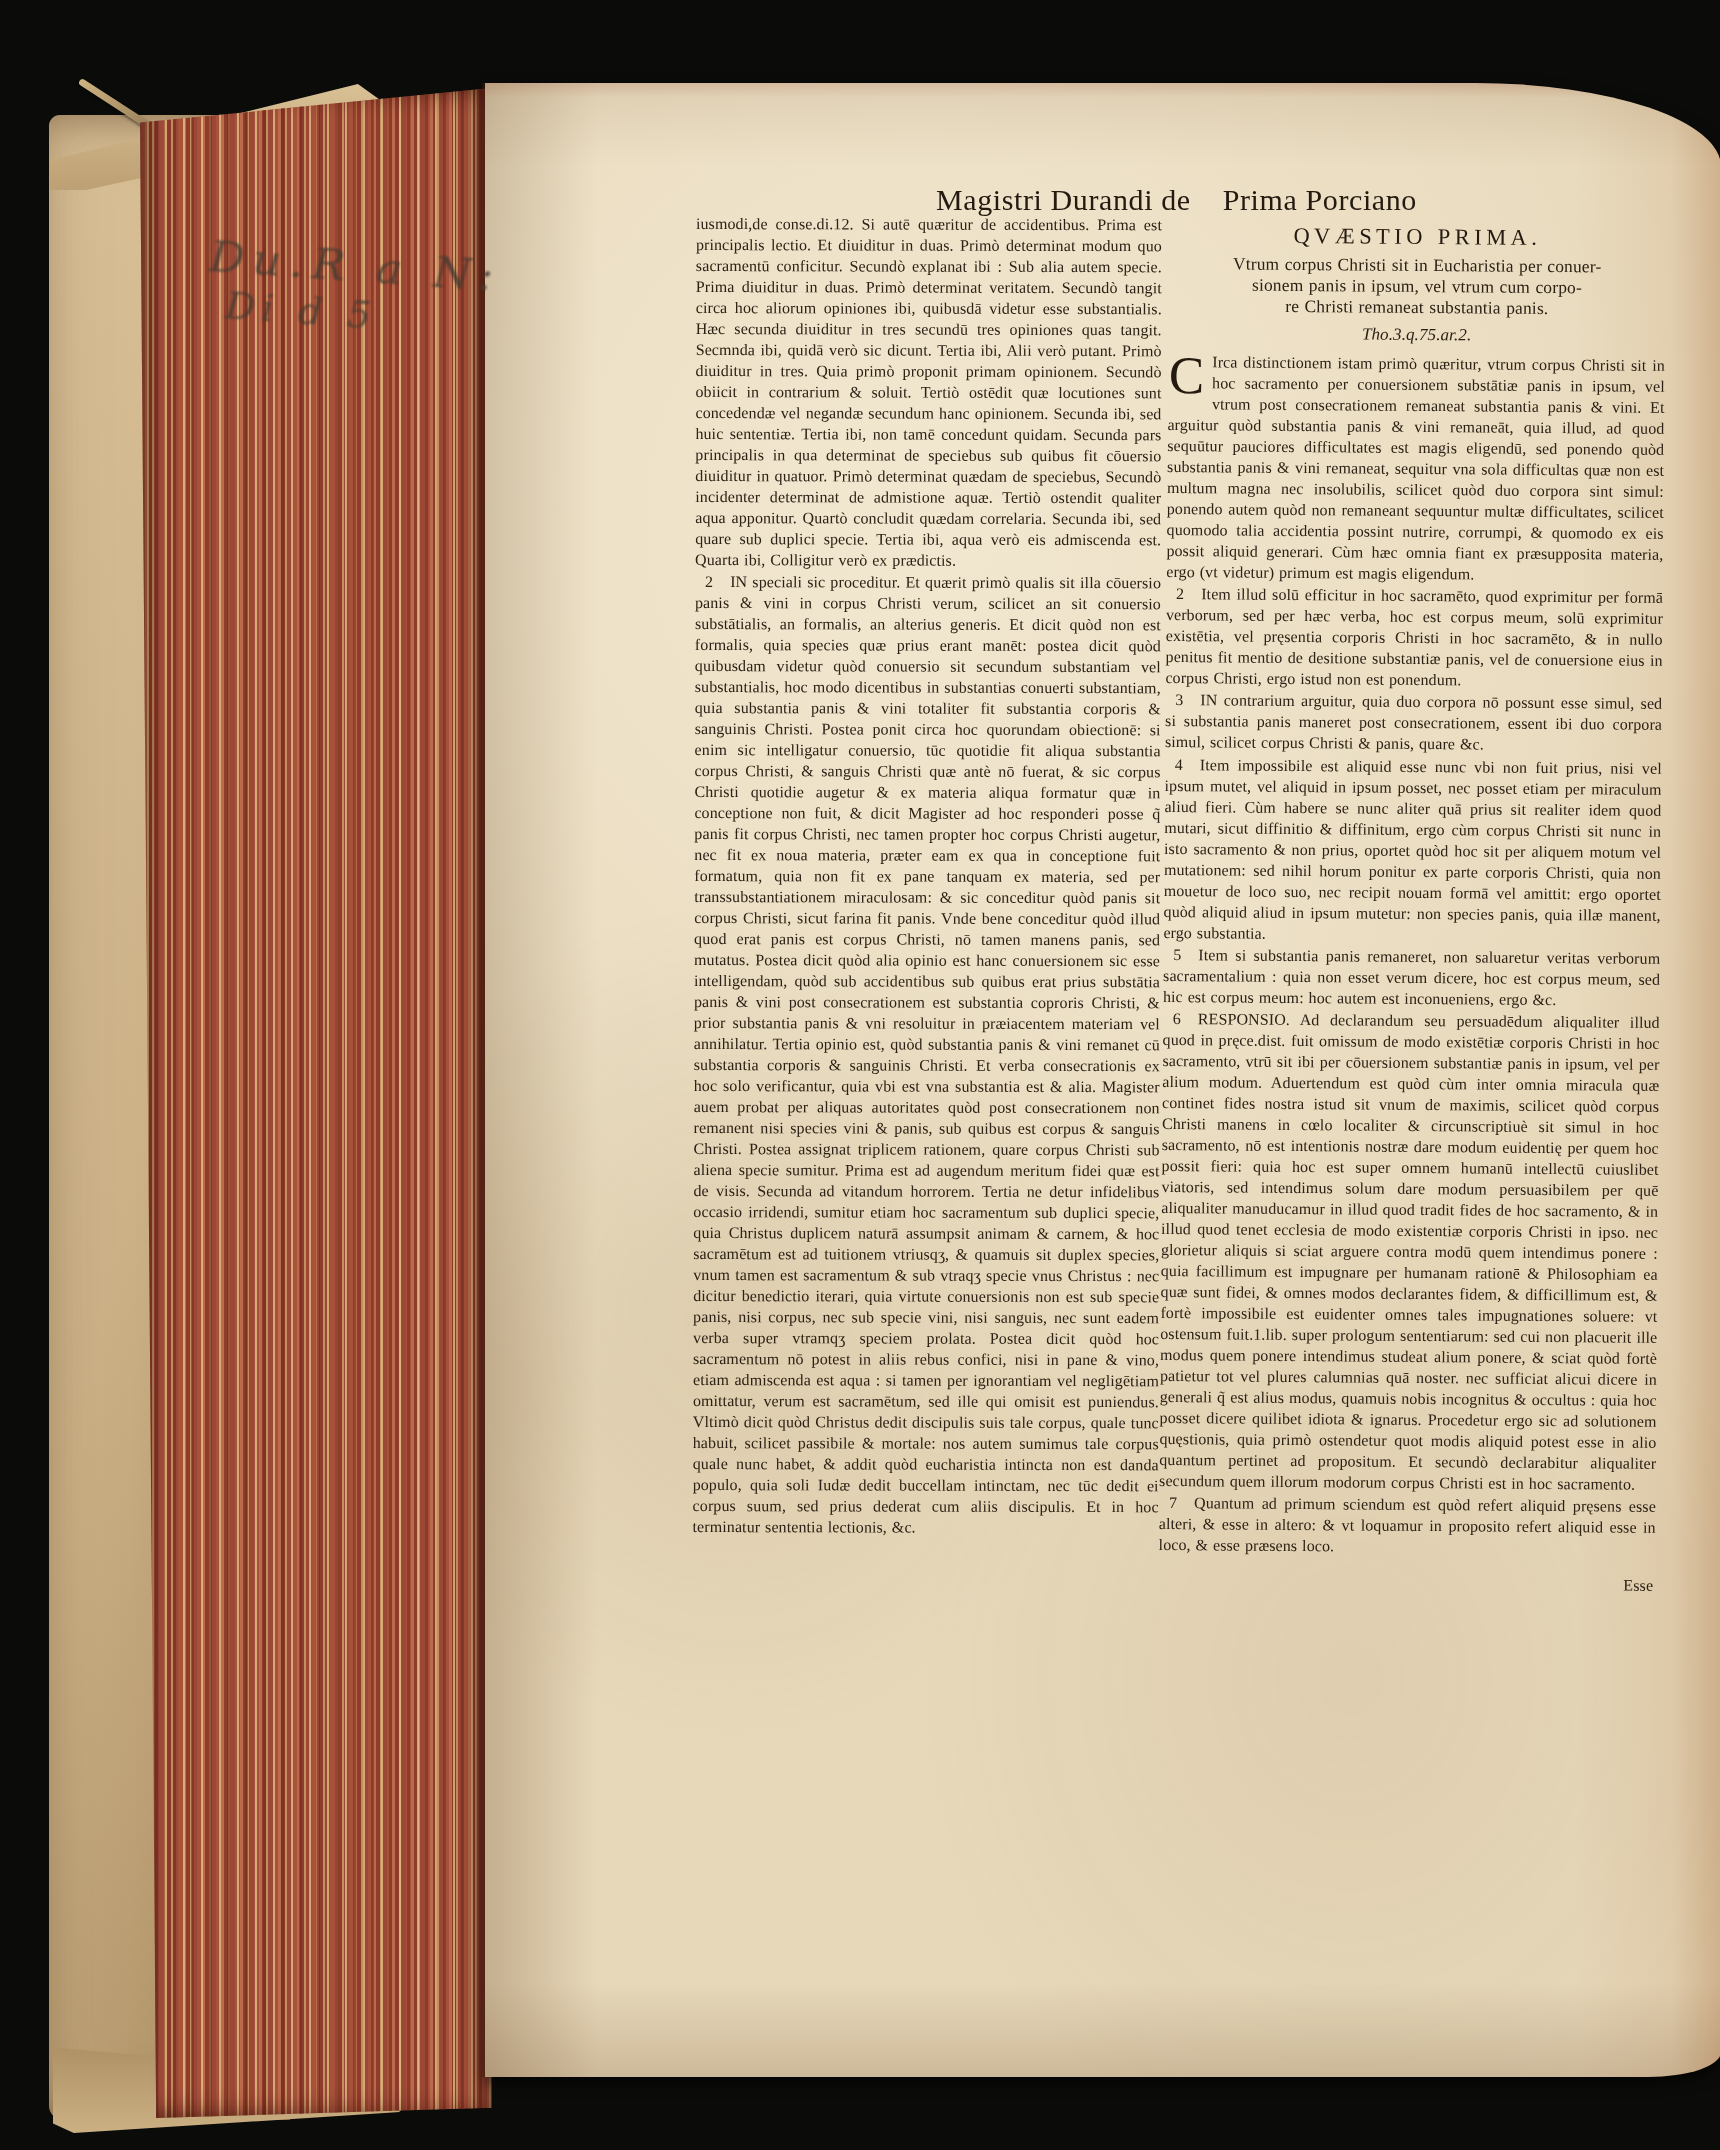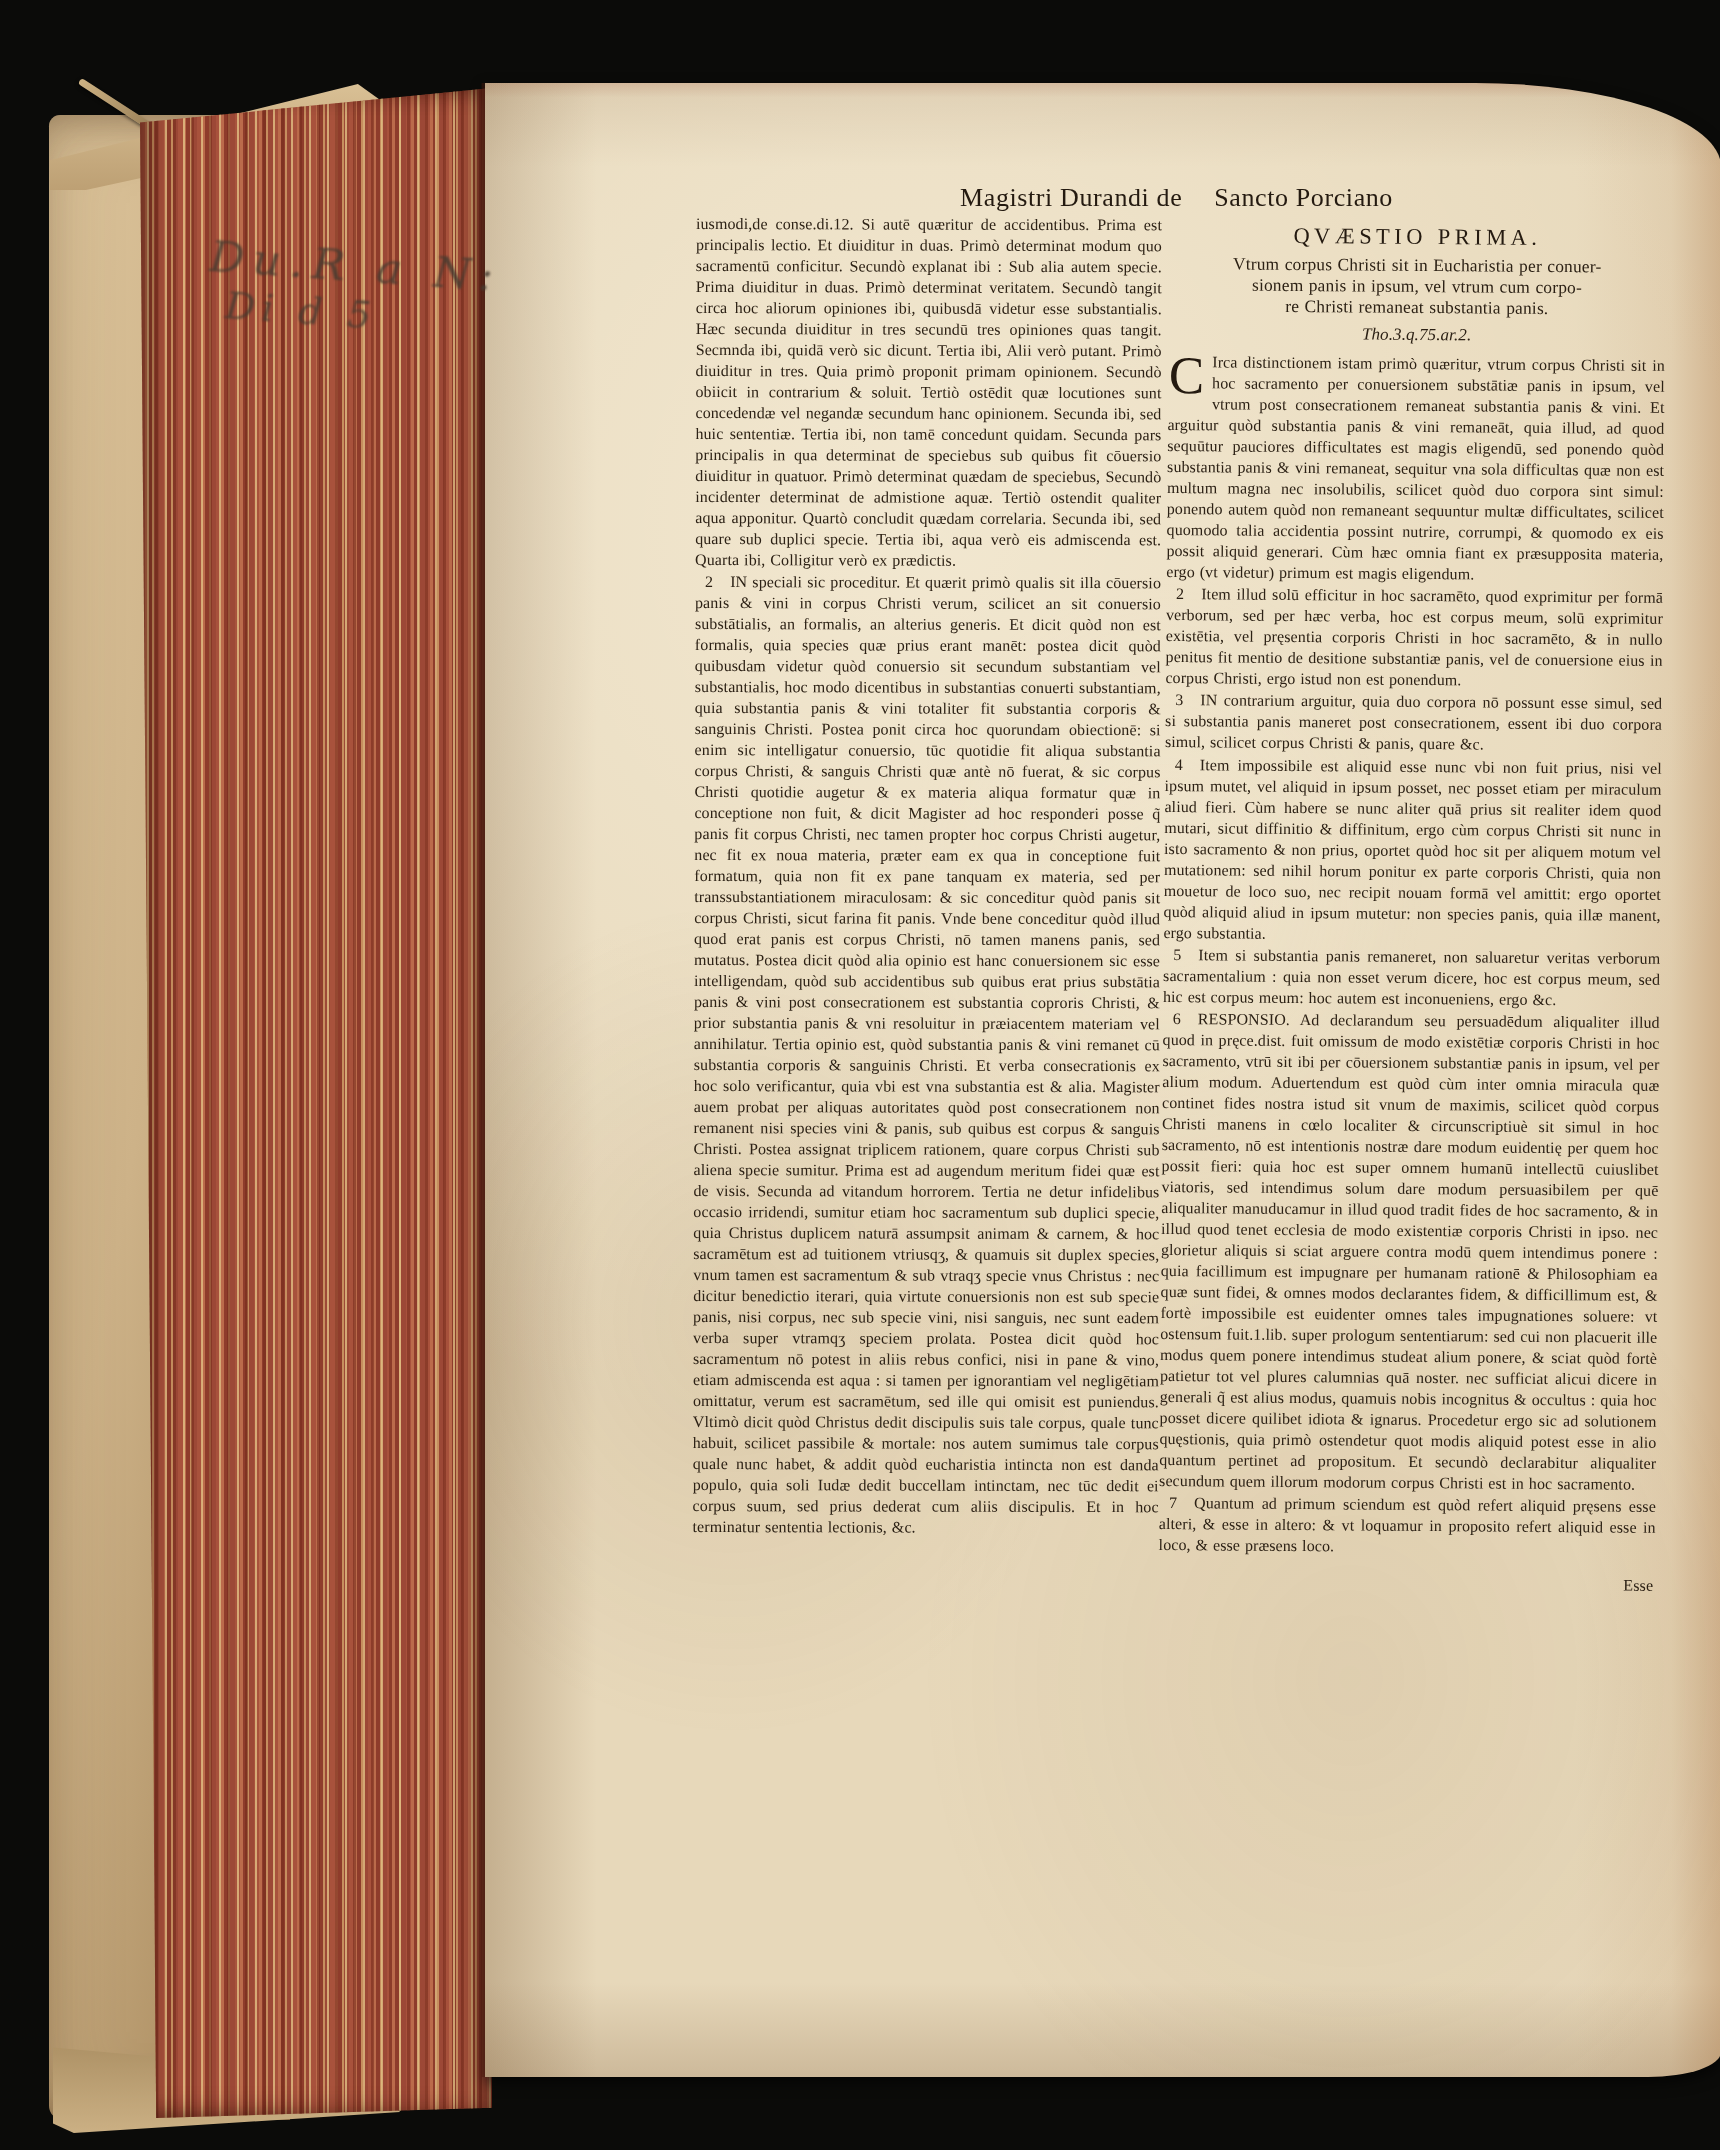--- a/index.html
+++ b/index.html
@@ -73,21 +73,21 @@
     background:
       radial-gradient(42% 30% at 20% 62%, rgba(132,96,52,.10), rgba(0,0,0,0) 70%),
       radial-gradient(50% 36% at 70% 80%, rgba(132,96,52,.08), rgba(0,0,0,0) 70%),
       radial-gradient(30% 22% at 55% 40%, rgba(255,248,230,.18), rgba(0,0,0,0) 70%);
     border-top-right-radius:inherit;border-bottom-right-radius:inherit;
   }
   
   .header-row{
     position:absolute;left:392px;top:100px;width:599px;
     display:flex;justify-content:center;gap:32px;
-    font-size:26px;letter-spacing:0.6px;color:#241a10;white-space:nowrap;
+    font-size:30px;letter-spacing:0.6px;color:#241a10;white-space:nowrap;
   }
   .col{
     position:absolute;color:#2c2115;
     font-size:16px;line-height:21px;text-align:justify;
     letter-spacing:0.1px;word-spacing:0.8px;
   }
   .col-left{left:211px;top:130px;width:466px;transform:rotate(.15deg);transform-origin:top left;}
   .col-right{left:684px;top:141px;width:497px;transform:rotate(.45deg);transform-origin:top left;}
   .q-heading{text-align:center;font-size:22.4px;letter-spacing:4.5px;color:#241a10;margin-bottom:7.8px;white-space:nowrap;}
   .q-line{text-align:center;font-size:17.4px;line-height:21px;letter-spacing:0.2px;}
@@ -111,21 +111,21 @@
   <div class="fore-edge"></div>
   <div class="inscription">
     <div class="ins-1">Du.R a N:</div>
     <div class="ins-2">Di d 5</div>
   </div>
 
   <div class="page">
 
     <div class="header-row">
       <span>Magistri Durandi de</span>
-      <span>Sancto Porciano</span>
+      <span>Prima Porciano</span>
     </div>
 
     <div class="col col-left" id="col-left">
         <div class="para"><span class="ptext">iusmodi,de conse.di.12. Si autē quæritur de accidentibus. Prima est principalis lectio. Et diuiditur in duas. Primò determinat modum quo sacramentū conficitur. Secundò explanat ibi : Sub alia autem specie. Prima diuiditur in duas. Primò determinat veritatem. Secundò tangit circa hoc aliorum opiniones ibi, quibusdā videtur esse substantialis. Hæc secunda diuiditur in tres secundū tres opiniones quas tangit. Secmnda ibi, quidā verò sic dicunt. Tertia ibi, Alii verò putant. Primò diuiditur in tres. Quia primò proponit primam opinionem. Secundò obiicit in contrarium &amp; soluit. Tertiò ostēdit quæ locutiones sunt concedendæ vel negandæ secundum hanc opinionem. Secunda ibi, sed huic sententiæ. Tertia ibi, non tamē concedunt quidam. Secunda pars principalis in qua determinat de speciebus sub quibus fit cōuersio diuiditur in quatuor. Primò determinat quædam de speciebus, Secundò incidenter determinat de admistione aquæ. Tertiò ostendit qualiter aqua apponitur. Quartò concludit quædam correlaria. Secunda ibi, sed quare sub duplici specie. Tertia ibi, aqua verò eis admiscenda est. Quarta ibi, Colligitur verò ex prædictis.</span></div>
         <div class="para numbered"><span class="pnum">2</span><span class="ptext">IN speciali sic proceditur. Et quærit primò qualis sit illa cōuersio panis &amp; vini in corpus Christi verum, scilicet an sit conuersio substātialis, an formalis, an alterius generis. Et dicit quòd non est formalis, quia species quæ prius erant manēt: postea dicit quòd quibusdam videtur quòd conuersio sit secundum substantiam vel substantialis, hoc modo dicentibus in substantias conuerti substantiam, quia substantia panis &amp; vini totaliter fit substantia corporis &amp; sanguinis Christi. Postea ponit circa hoc quorundam obiectionē: si enim sic intelligatur conuersio, tūc quotidie fit aliqua substantia corpus Christi, &amp; sanguis Christi quæ antè nō fuerat, &amp; sic corpus Christi quotidie augetur &amp; ex materia aliqua formatur quæ in conceptione non fuit, &amp; dicit Magister ad hoc responderi posse q̃ panis fit corpus Christi, nec tamen propter hoc corpus Christi augetur, nec fit ex noua materia, præter eam ex qua in conceptione fuit formatum, quia non fit ex pane tanquam ex materia, sed per transsubstantiationem miraculosam: &amp; sic conceditur quòd panis sit corpus Christi, sicut farina fit panis. Vnde bene conceditur quòd illud quod erat panis est corpus Christi, nō tamen manens panis, sed mutatus. Postea dicit quòd alia opinio est hanc conuersionem sic esse intelligendam, quòd sub accidentibus sub quibus erat prius substātia panis &amp; vini post consecrationem est substantia coproris Christi, &amp; prior substantia panis &amp; vni resoluitur in præiacentem materiam vel annihilatur. Tertia opinio est, quòd substantia panis &amp; vini remanet cū substantia corporis &amp; sanguinis Christi. Et verba consecrationis ex hoc solo verificantur, quia vbi est vna substantia est &amp; alia. Magister auem probat per aliquas autoritates quòd post consecrationem non remanent nisi species vini &amp; panis, sub quibus est corpus &amp; sanguis Christi. Postea assignat triplicem rationem, quare corpus Christi sub aliena specie sumitur. Prima est ad augendum meritum fidei quæ est de visis. Secunda ad vitandum horrorem. Tertia ne detur infidelibus occasio irridendi, sumitur etiam hoc sacramentum sub duplici specie, quia Christus duplicem naturā assumpsit animam &amp; carnem, &amp; hoc sacramētum est ad tuitionem vtriusqʒ, &amp; quamuis sit duplex species, vnum tamen est sacramentum &amp; sub vtraqʒ specie vnus Christus : nec dicitur benedictio iterari, quia virtute conuersionis non est sub specie panis, nisi corpus, nec sub specie vini, nisi sanguis, nec sunt eadem verba super vtramqʒ speciem prolata. Postea dicit quòd hoc sacramentum nō potest in aliis rebus confici, nisi in pane &amp; vino, etiam admiscenda est aqua : si tamen per ignorantiam vel negligētiam omittatur, verum est sacramētum, sed ille qui omisit est puniendus. Vltimò dicit quòd Christus dedit discipulis suis tale corpus, quale tunc habuit, scilicet passibile &amp; mortale: nos autem sumimus tale corpus quale nunc habet, &amp; addit quòd eucharistia intincta non est danda populo, quia soli Iudæ dedit buccellam intinctam, nec tūc dedit ei corpus suum, sed prius dederat cum aliis discipulis. Et in hoc terminatur sententia lectionis, &amp;c.</span></div>
       </div>
 
     <div class="col col-right">
       <div class="q-heading">QVÆSTIO PRIMA.</div>
       <div class="q-line">Vtrum corpus Christi sit in Eucharistia per conuer-</div>

